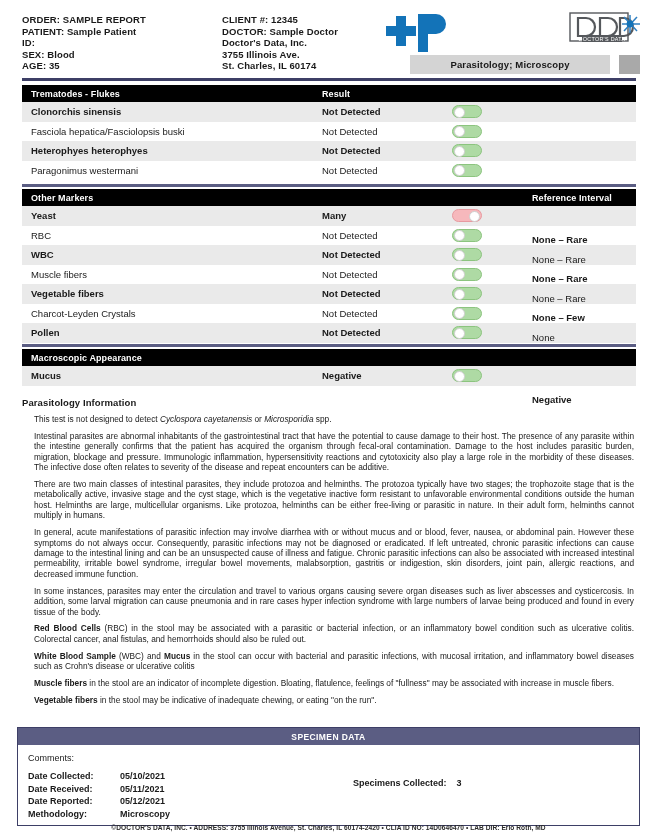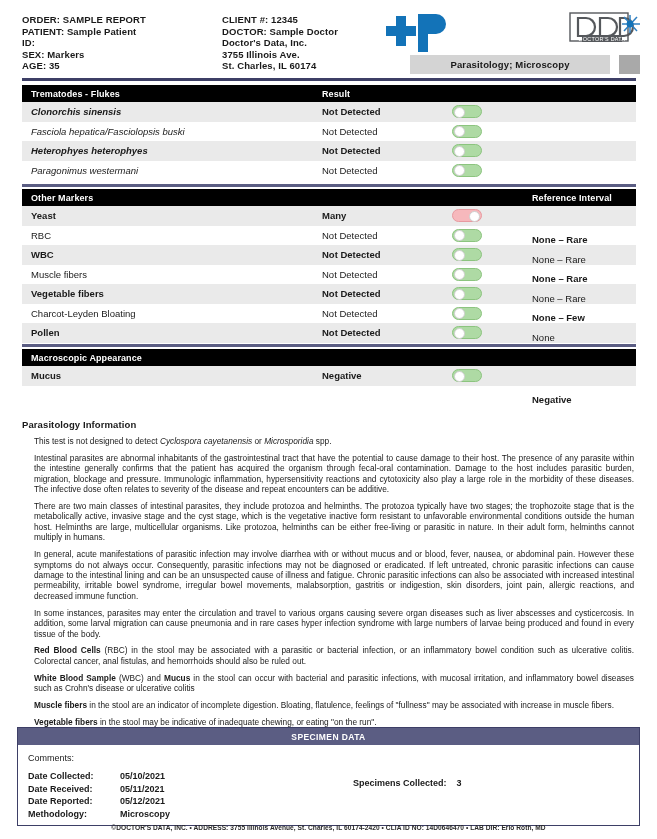--- a/index.html
+++ b/index.html
@@ -93,21 +93,21 @@
     height: 19.5px;
     display: flex;
     align-items: center;
     font-size: 9.5px;
   }
   .row.alt { background: #eaeaea; }
   .row .c-name {
     padding-left: 9px; width: 300px;
     white-space: nowrap;
   }
-  .row .c-name.ital { font-style: italic; }
+  .row .c-name.ital { }
   .row .c-res { width: 130px; }
   .row .c-tog { width: 80px; display: flex; align-items: center; }
   .row .c-ref { flex: 1; margin-top: 48px; }
   .row.alt .c-name, .row.alt .c-res, .row.alt .c-ref { font-weight: bold; }
 
   
   .toggle {
     width: 30px; height: 13px;
     border-radius: 7px;
     position: relative;
@@ -131,21 +131,20 @@
     left: 22px;
     width: 614px; height: 3px;
     background: #5b5d83;
   }
 
   
   .info-wrap {
     position: absolute;
     left: 22px; top: 397px;
     width: 614px;
-    margin-top: 22px;
   }
   .info-title {
     font-size: 9.5px;
     font-weight: bold;
     margin-bottom: 6px;
     letter-spacing: 0.1px;
   }
   .para {
     font-size: 8.3px;
     line-height: 10.4px;
@@ -202,21 +201,21 @@
 <body>
 
 <div class="page">
 
   <div class="header">
 
     <div class="hdr-col hdr-col-1">
       <div class="hdr-line">ORDER: SAMPLE REPORT</div>
       <div class="hdr-line">PATIENT: Sample Patient</div>
       <div class="hdr-line">ID:</div>
-      <div class="hdr-line">SEX: Markers</div>
+      <div class="hdr-line">SEX: Blood</div>
       <div class="hdr-line">AGE: 35</div>
     </div>
 
     <div class="hdr-col hdr-col-2">
       <div class="hdr-line">CLIENT #: 12345</div>
       <div class="hdr-line">DOCTOR: Sample Doctor</div>
       <div class="hdr-line">Doctor's Data, Inc.</div>
       <div class="hdr-line">3755 Illinois Ave.</div>
       <div class="hdr-line">St. Charles, IL 60174</div>
     </div>
@@ -354,21 +353,21 @@
       <span class="c-name">Vegetable fibers</span>
       <span class="c-res">Not Detected</span>
       <span class="c-tog">
         <span class="toggle on">
             <span class="knob"></span>
           </span>
       </span>
       <span class="c-ref">None – Few</span>
     </div>
     <div class="row">
-      <span class="c-name">Charcot-Leyden Bloating</span>
+      <span class="c-name">Charcot-Leyden Crystals</span>
       <span class="c-res">Not Detected</span>
       <span class="c-tog">
         <span class="toggle on">
             <span class="knob"></span>
           </span>
       </span>
       <span class="c-ref">None</span>
     </div>
     <div class="row alt">
       <span class="c-name">Pollen</span>

